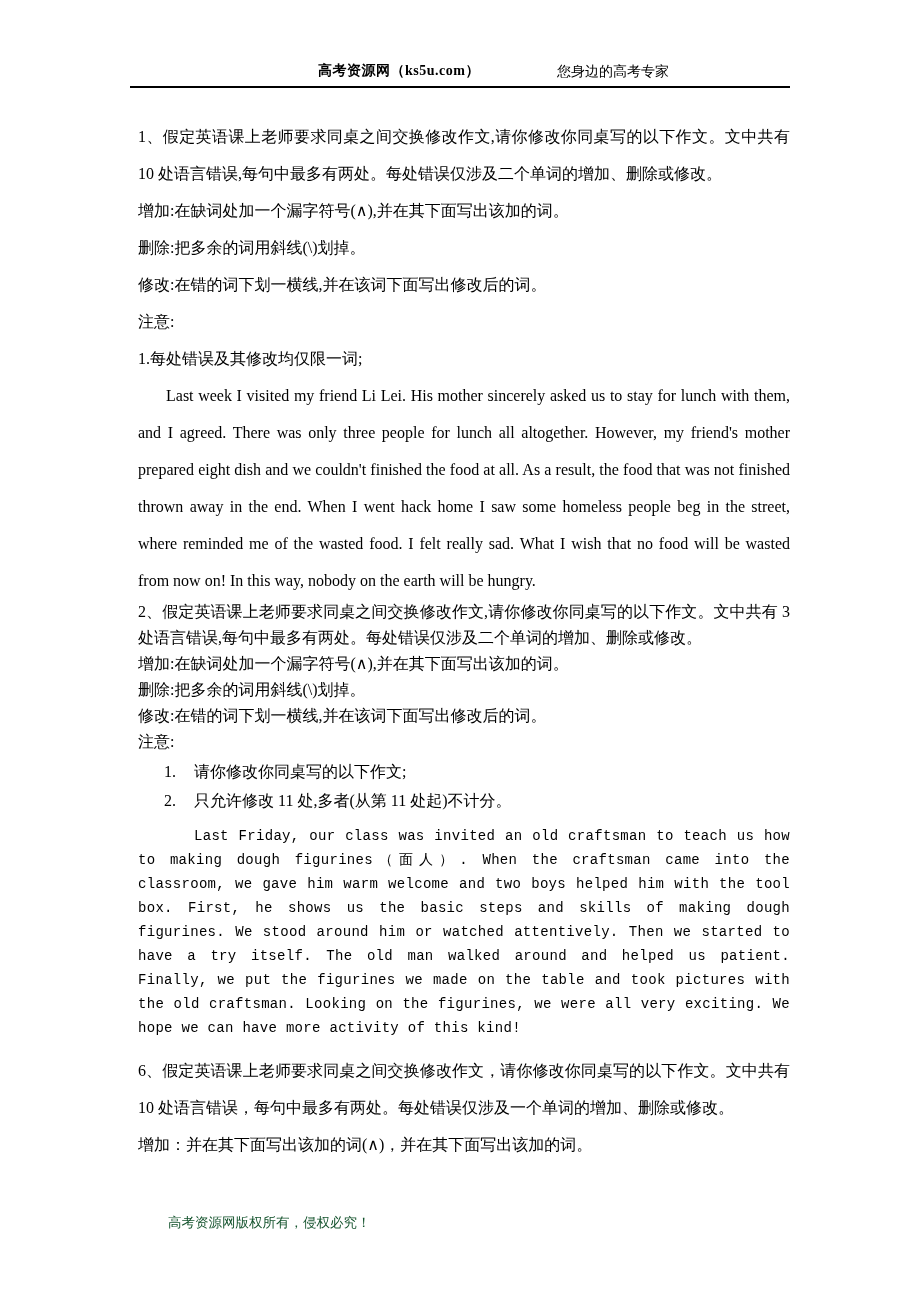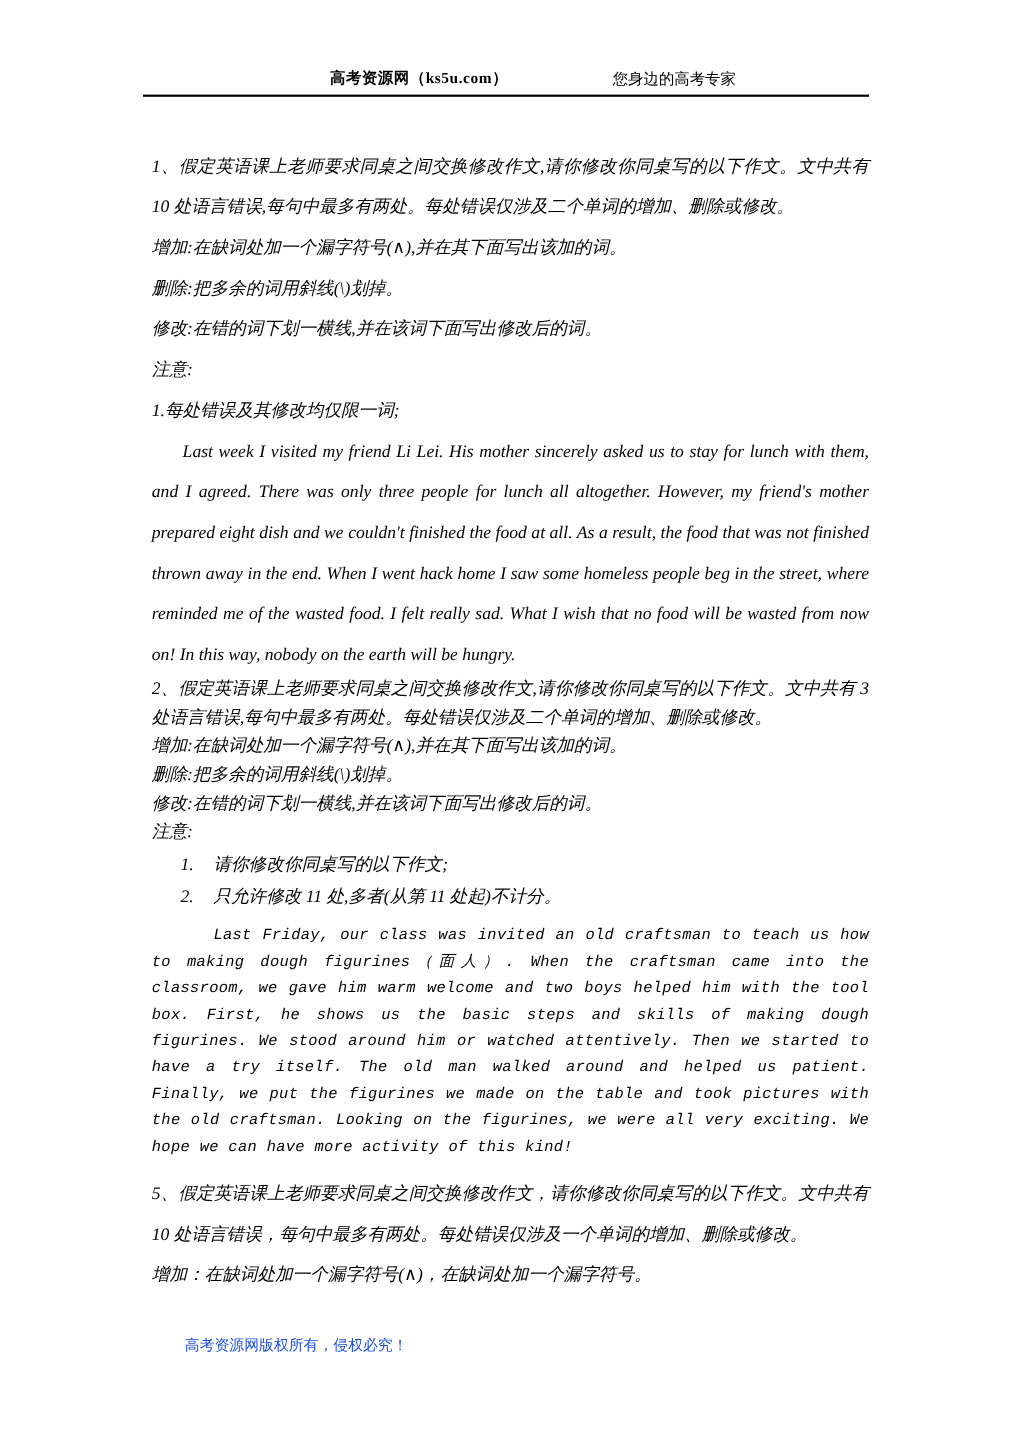--- a/index.html
+++ b/index.html
@@ -26,21 +26,21 @@
   .doc-header {
     position: absolute;
     top: 62px;
     left: 130px;
     width: 660px;
     height: 22px;
     font-size: 14px;
   }
   .site {
     position: absolute;
-    left: 170px;
+    left: 188px;
     top: 0;
     font-weight: 700;
     letter-spacing: 0.5px;
     white-space: nowrap;
   }
   .tagline {
     position: absolute;
     left: 410px;
     top: 1px;
     white-space: nowrap;
@@ -51,24 +51,23 @@
     top: 86px;
     left: 130px;
     width: 660px;
     height: 0;
     border-top: 2px solid #000000;
   }
 
   
   .doc-body {
     position: absolute;
-    top: 133px;
+    top: 118px;
     left: 138px;
     width: 652px;
-    font-style: italic;
   }
   .para { margin: 0; }
 
   .q-loose .para {
     font-size: 16px;
     line-height: 37px;
     text-align: justify;
   }
   .q-tight .para {
     font-size: 16px;
@@ -104,21 +103,21 @@
   .note-text { flex: 1; }
 
   .q-q3 { margin-top: 12px; }
 
   
   .doc-footer {
     position: absolute;
     left: 168px;
     top: 1214px;
     font-size: 13.5px;
-    color: #1d4ed8;
+    color: #14532d;
     white-space: nowrap;
   }
 </style>
 </head>
 <body>
 
 <div class="page">
 
   <header class="doc-header">
     <span class="site">高考资源网（ks5u.com）</span>
@@ -153,22 +152,22 @@
         <div class="note-item">
           <span class="note-num">2.</span>
           <span class="note-text">只允许修改 11 处,多者(从第 11 处起)不计分。</span>
         </div>
       </div>
 
       <p class="para passage passage-mono">Last Friday, our class was invited an old craftsman to teach us how to making dough figurines（面人）. When the craftsman came into the classroom, we gave him warm welcome and two boys helped him with the tool box. First, he shows us the basic steps and skills of making dough figurines. We stood around him or watched attentively. Then we started to have a try itself. The old man walked around and helped us patient. Finally, we put the figurines we made on the table and took pictures with the old craftsman. Looking on the figurines, we were all very exciting. We hope we can have more activity of this kind!</p>
     </section>
 
     <section class="q q-loose q-q3">
-      <p class="para">5、假定英语课上老师要求同桌之间交换修改作文，请你修改你同桌写的以下作文。文中共有 10 处语言错误，每句中最多有两处。每处错误仅涉及一个单词的增加、删除或修改。</p>
-      <p class="para">增加：在缺词处加一个漏字符号(∧)，在缺词处加一个漏字符号。</p>
+      <p class="para">6、假定英语课上老师要求同桌之间交换修改作文，请你修改你同桌写的以下作文。文中共有 10 处语言错误，每句中最多有两处。每处错误仅涉及一个单词的增加、删除或修改。</p>
+      <p class="para">增加：并在其下面写出该加的词(∧)，并在其下面写出该加的词。</p>
     </section>
 
   </main>
 
   <footer class="doc-footer">
     <span>高考资源网版权所有，侵权必究！</span>
   </footer>
 
 </div>
 

